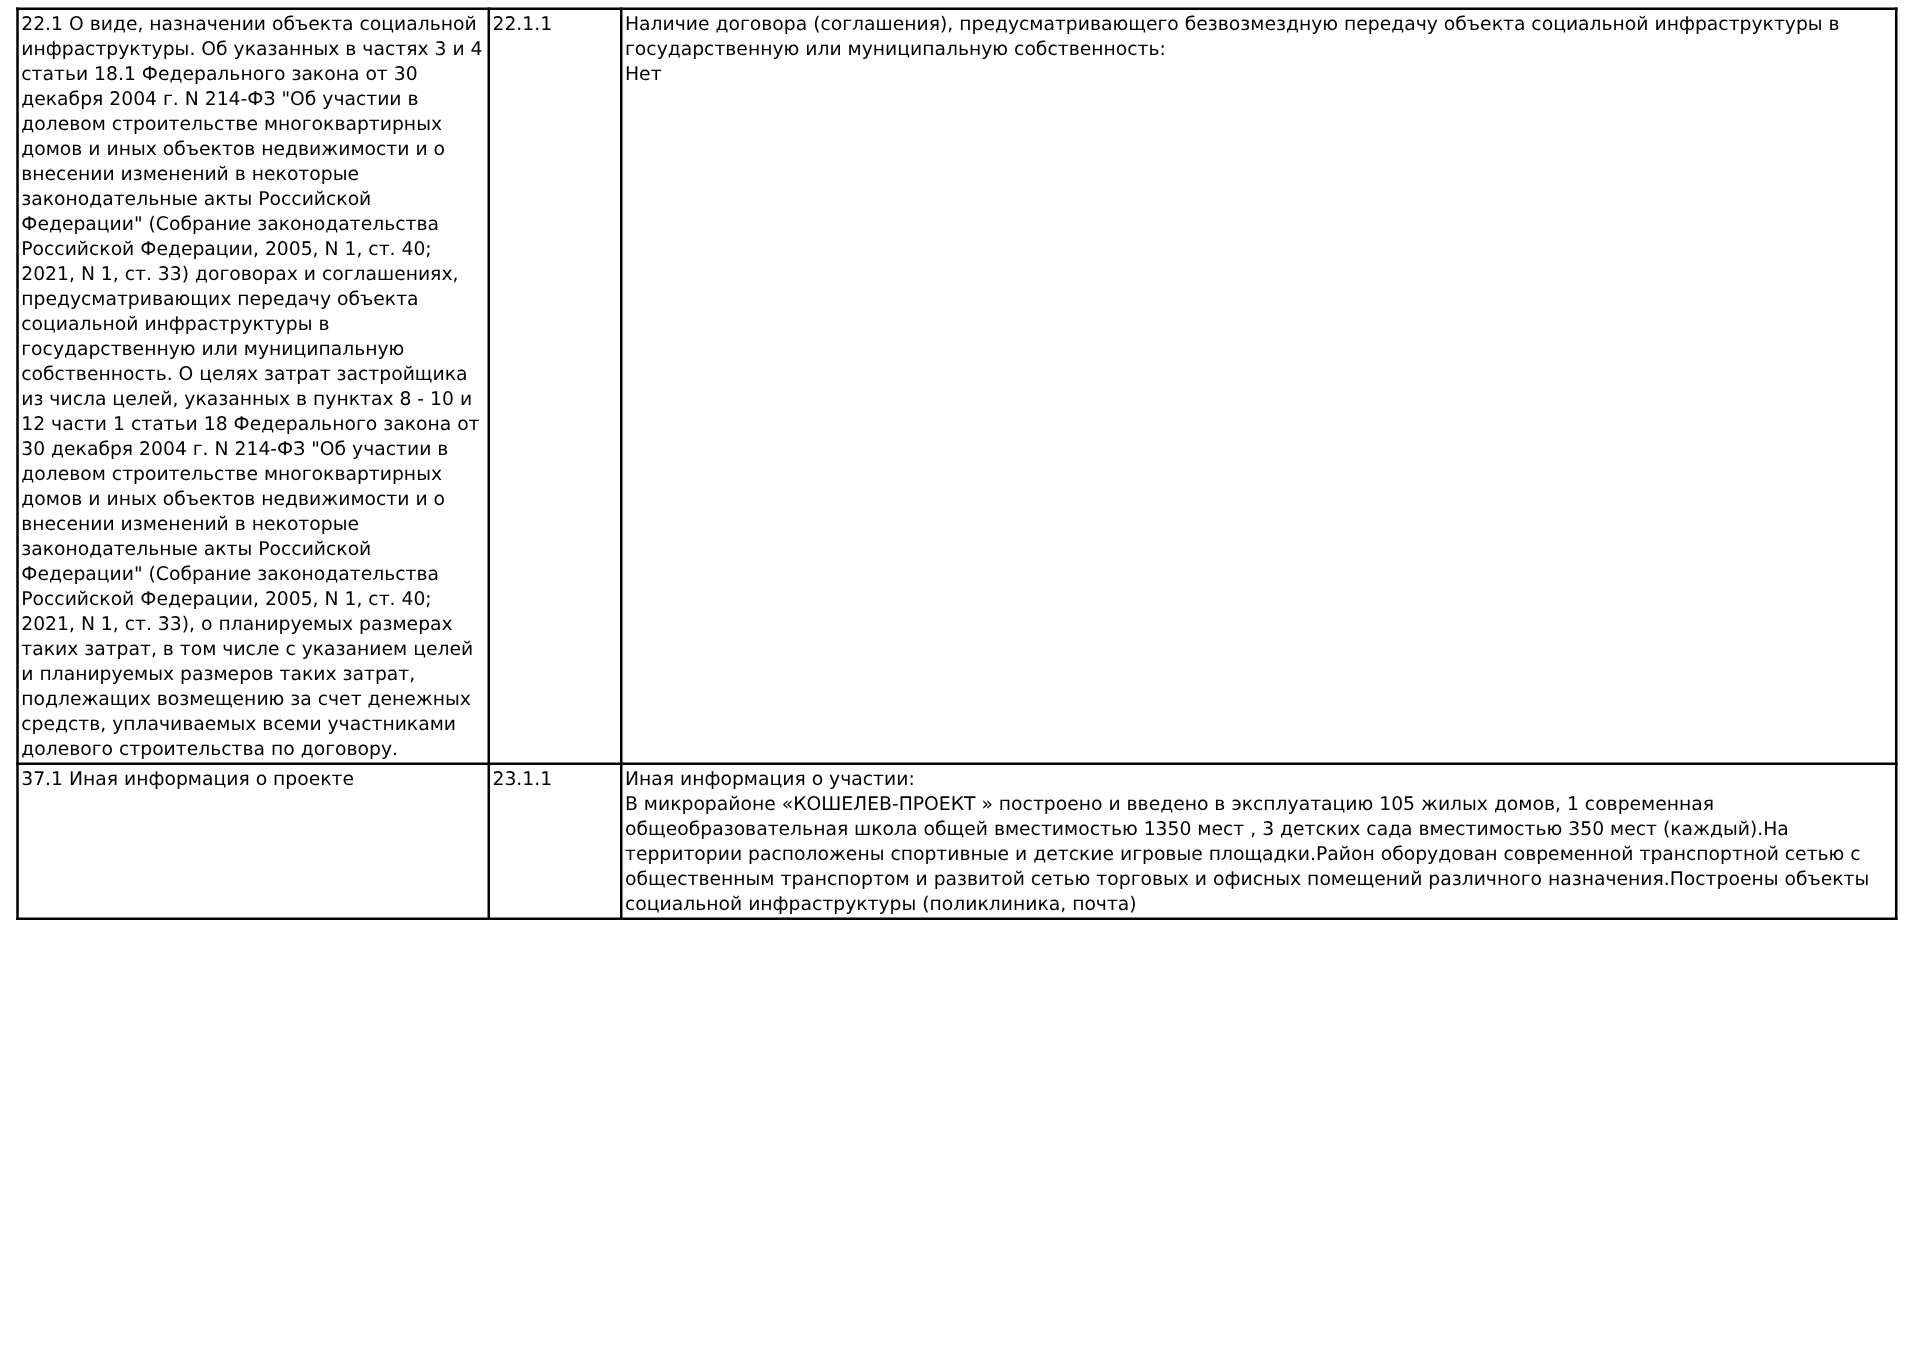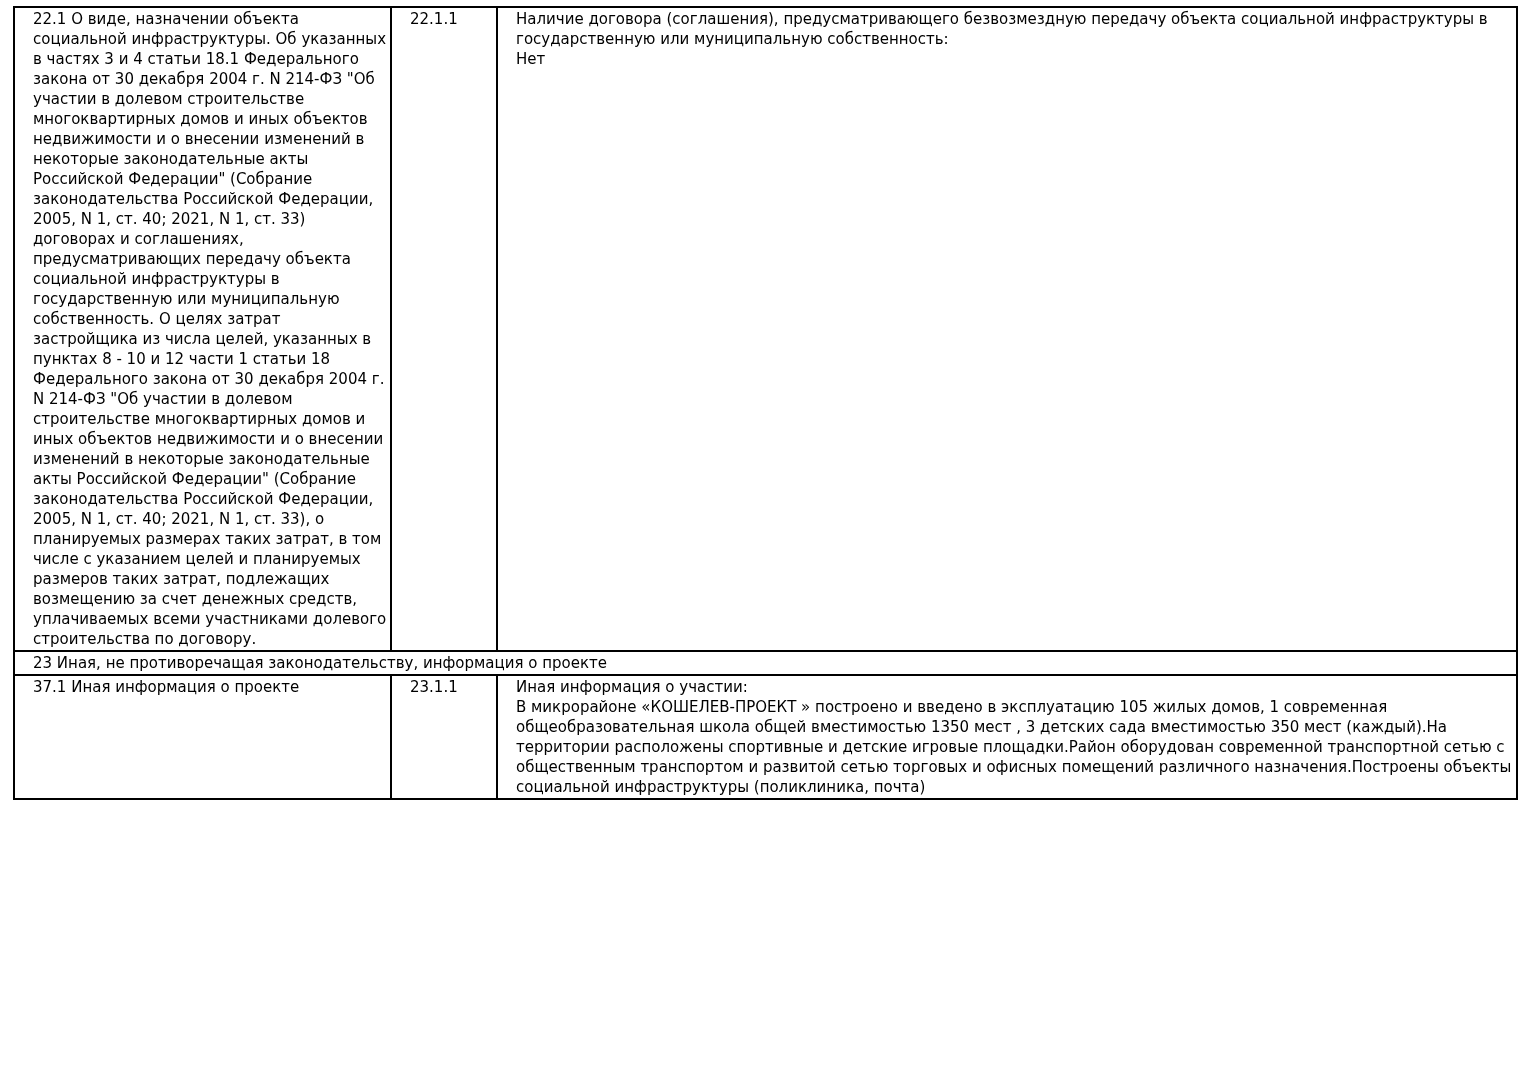--- a/index.html
+++ b/index.html
@@ -18,21 +18,21 @@
   .page {
     padding: 6px 13px 0 13px;
   }
   table.decl-table {
     border-collapse: collapse;
     table-layout: fixed;
     width: 1503px;
   }
   table.decl-table td {
     border: 2px solid #000000;
-    padding: 1px 3px 1px 18px;
+    padding: 1px 3px 1px 2px;
     vertical-align: top;
     word-wrap: break-word;
   }
   col.c1 { width: 377px; }
   col.c2 { width: 106px; }
   col.c3 { width: 1020px; }
   td.v-mid { vertical-align: middle; }
   .bold { font-weight: normal; }
   td.header-row { padding: 2px 3px; }
 </style>
@@ -49,23 +49,20 @@
     <tbody>
       <tr>
         <td>22.1 О виде, назначении объекта социальной инфраструктуры. Об указанных в частях 3 и 4 статьи 18.1 Федерального закона от 30 декабря 2004 г. N 214-ФЗ "Об участии в долевом строительстве многоквартирных домов и иных объектов недвижимости и о внесении изменений в некоторые законодательные акты Российской Федерации" (Собрание законодательства Российской Федерации, 2005, N 1, ст. 40; 2021, N 1, ст. 33) договорах и соглашениях, предусматривающих передачу объекта социальной инфраструктуры в государственную или муниципальную собственность. О целях затрат застройщика из числа целей, указанных в пунктах 8 - 10 и 12 части 1 статьи 18 Федерального закона от 30 декабря 2004 г. N 214-ФЗ "Об участии в долевом строительстве многоквартирных домов и иных объектов недвижимости и о внесении изменений в некоторые законодательные акты Российской Федерации" (Собрание законодательства Российской Федерации, 2005, N 1, ст. 40; 2021, N 1, ст. 33), о планируемых размерах таких затрат, в том числе с указанием целей и планируемых размеров таких затрат, подлежащих возмещению за счет денежных средств, уплачиваемых всеми участниками долевого строительства по договору.</td>
         <td class="v-mid">22.1.1</td>
         <td class="v-mid">
           <div>Наличие договора (соглашения), предусматривающего безвозмездную передачу объекта социальной инфраструктуры в государственную или муниципальную собственность:</div>
           <div class="bold">Нет</div>
         </td>
       </tr>
       <tr>
-        <td colspan="3" class="header-row">23 Иная, не противоречащая законодательству, информация о проекте</td>
-      </tr>
-      <tr>
         <td class="v-mid">37.1 Иная информация о проекте</td>
         <td class="v-mid">23.1.1</td>
         <td>
           <div>Иная информация о участии:</div>
           <div class="bold">В микрорайоне «КОШЕЛЕВ-ПРОЕКТ » построено и введено в эксплуатацию 105 жилых домов, 1 современная общеобразовательная школа общей вместимостью 1350 мест , 3 детских сада вместимостью 350 мест (каждый).На территории расположены спортивные и детские игровые площадки.Район оборудован современной транспортной сетью с общественным транспортом и развитой сетью торговых и офисных помещений различного назначения.Построены объекты социальной инфраструктуры (поликлиника, почта)</div>
         </td>
       </tr>
     </tbody>
   </table>
 </main>

